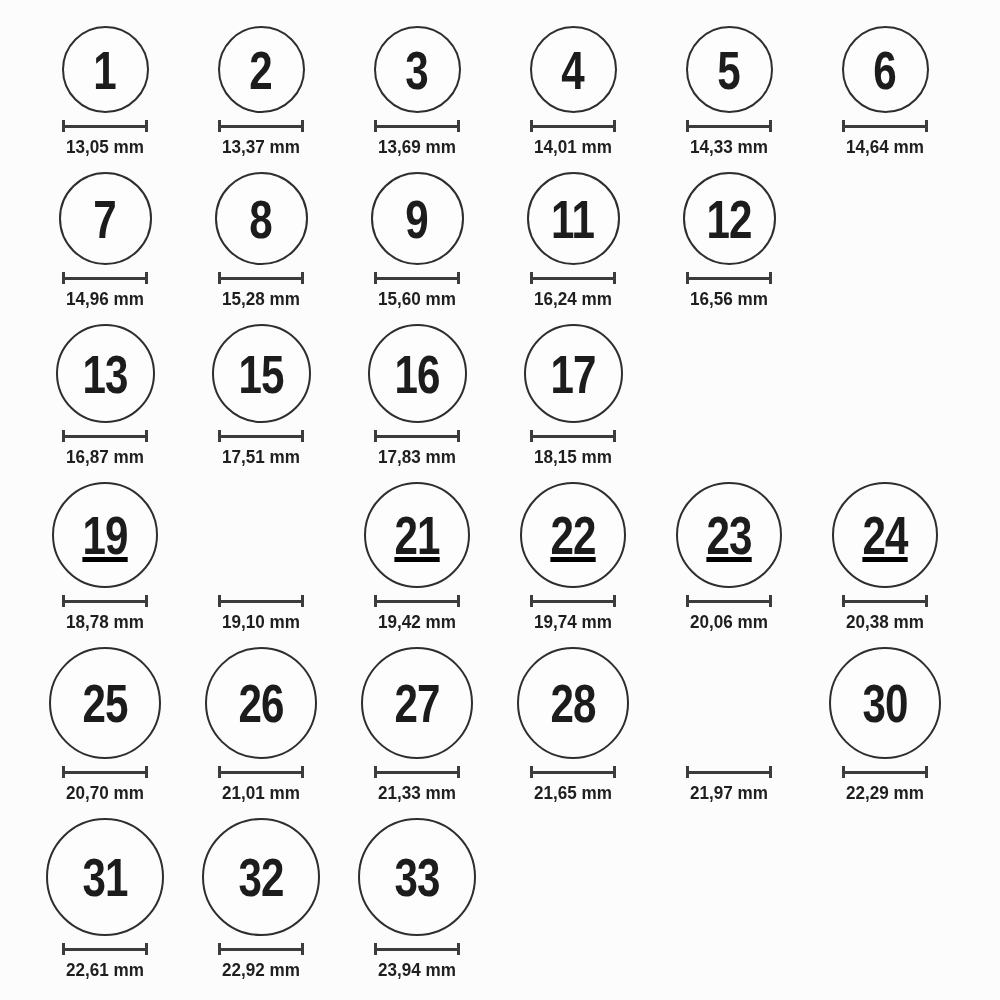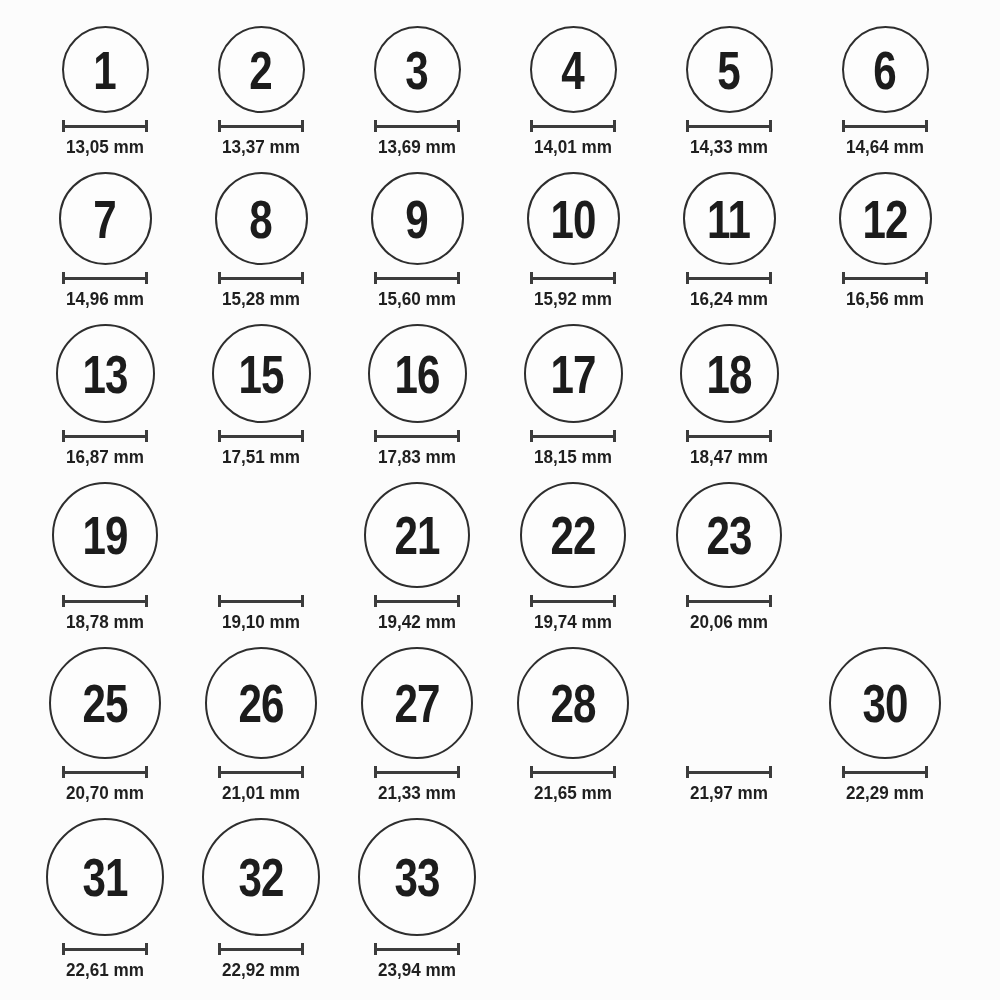--- a/index.html
+++ b/index.html
@@ -37,21 +37,21 @@
     border-radius: 50%;
     background: #fdfdfd;
     box-sizing: border-box;
     display: flex;
     align-items: center;
     justify-content: center;
   }
   .row-0 .circle { width: 87px;  height: 87px; }
   .row-1 .circle { width: 93px;  height: 93px; }
   .row-2 .circle { width: 99px;  height: 99px; }
-  .row-3 .circle { width: 106px; height: 106px; }
+  .row-3 .circle { width: 106px; height: 106px; text-decoration: underline; }
   .row-4 .circle { width: 112px; height: 112px; }
   .row-5 .circle { width: 118px; height: 118px; align-items: center; }
   .num {
     font-weight: 700;
     font-size: 54px;
     line-height: 1;
     color: #1c1c1c;
     transform: scaleX(0.78);
     letter-spacing: -1px;
   }
@@ -149,27 +149,20 @@
       </div>
       <div class="cell">
         <div class="circle">
           <span class="num">9</span>
         </div>
         <div class="measure"></div>
         <div class="label">15,60 mm</div>
       </div>
       <div class="cell">
         <div class="circle">
-          <span class="num">10</span>
-        </div>
-        <div class="measure"></div>
-        <div class="label">15,92 mm</div>
-      </div>
-      <div class="cell">
-        <div class="circle">
           <span class="num">11</span>
         </div>
         <div class="measure"></div>
         <div class="label">16,24 mm</div>
       </div>
       <div class="cell">
         <div class="circle">
           <span class="num">12</span>
         </div>
         <div class="measure"></div>
@@ -198,27 +191,20 @@
         <div class="measure"></div>
         <div class="label">17,83 mm</div>
       </div>
       <div class="cell">
         <div class="circle">
           <span class="num">17</span>
         </div>
         <div class="measure"></div>
         <div class="label">18,15 mm</div>
       </div>
-      <div class="cell">
-        <div class="circle">
-          <span class="num">18</span>
-        </div>
-        <div class="measure"></div>
-        <div class="label">18,47 mm</div>
-      </div>
     </div>
     <div class="row row-3">
       <div class="cell">
         <div class="circle">
           <span class="num">19</span>
         </div>
         <div class="measure"></div>
         <div class="label">18,78 mm</div>
       </div>
       <div class="cell">
@@ -238,20 +224,27 @@
         </div>
         <div class="measure"></div>
         <div class="label">19,74 mm</div>
       </div>
       <div class="cell">
         <div class="circle">
           <span class="num">23</span>
         </div>
         <div class="measure"></div>
         <div class="label">20,06 mm</div>
+      </div>
+      <div class="cell">
+        <div class="circle">
+          <span class="num">24</span>
+        </div>
+        <div class="measure"></div>
+        <div class="label">20,38 mm</div>
       </div>
     </div>
     <div class="row row-4">
       <div class="cell">
         <div class="circle">
           <span class="num">25</span>
         </div>
         <div class="measure"></div>
         <div class="label">20,70 mm</div>
       </div>

